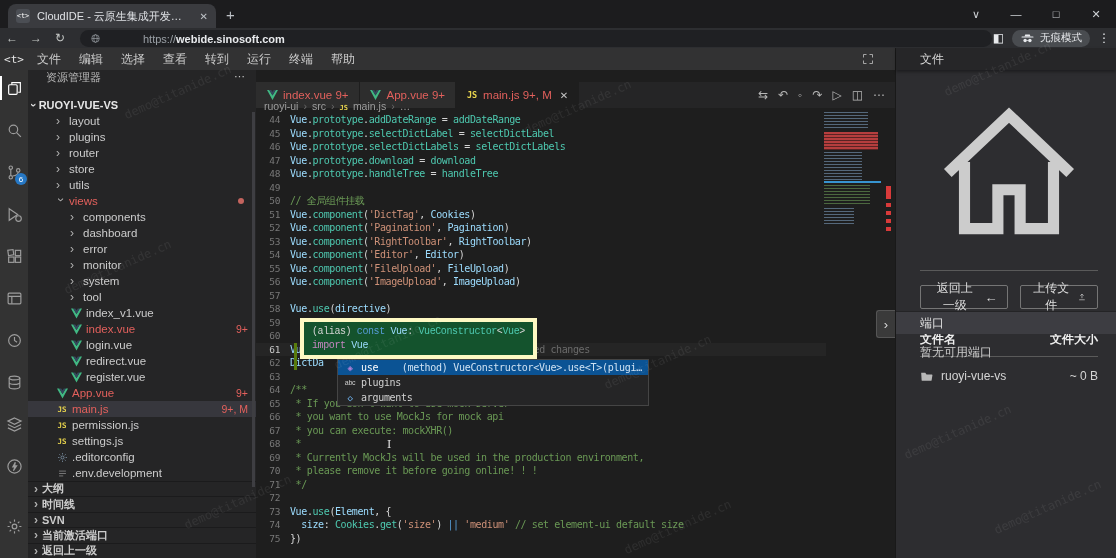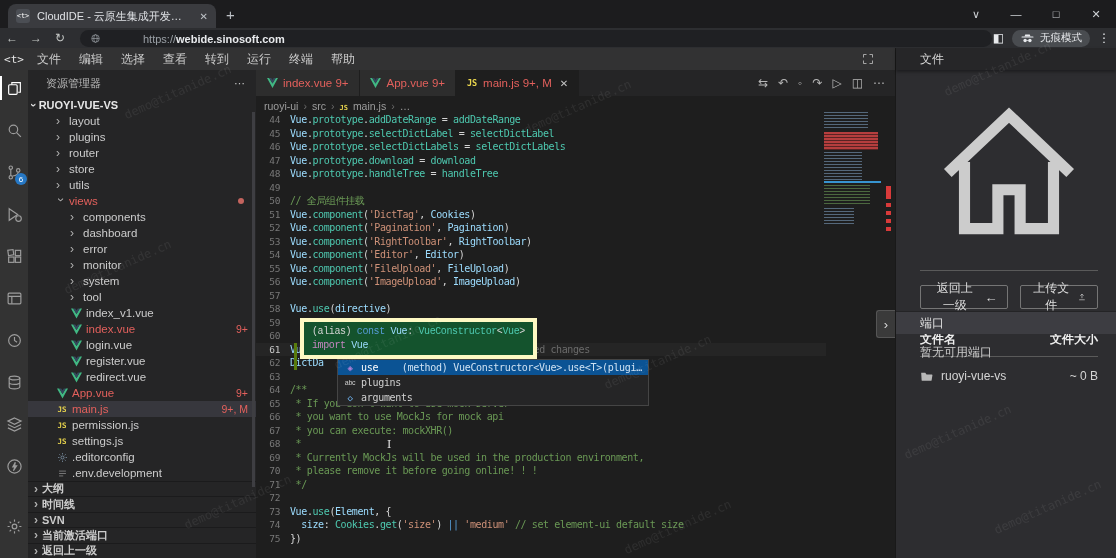--- a/index.html
+++ b/index.html
@@ -44,21 +44,21 @@
     justify-content:center; color:#9d9d9d; }
   .ab-item:first-child { margin-top:6px; }
   .ab-item.active { color:#ffffff; box-shadow:inset 2px 0 0 #ffffff; }
   .ab-item svg { width:17px; height:17px; stroke-width:1.1; }
   .ab-badge { position:absolute; right:1px; bottom:-1px; width:12px; height:12px; border-radius:50%;
     background:#2678c5; color:#fff; font-size:8px; display:flex; align-items:center; justify-content:center; }
   .ab-settings { position:absolute; left:0; bottom:2px; }
 
   
   #sidebar { position:absolute; left:28px; top:70px; width:228px; height:488px; background:#252526; color:#cccccc; overflow:hidden; }
-  .sb-header { height:26px; display:flex; align-items:center; padding:0 10px 0 18px; font-size:11px; color:#b8b8b8;gap:12px; }
+  .sb-header { height:26px; display:flex; align-items:flex-start; padding:0 10px 0 18px; font-size:11px; color:#b8b8b8;gap:12px; }
   .sb-header .more { margin-left:auto; color:#c5c5c5; letter-spacing:1px; }
   .tree-root { height:17px; display:flex; align-items:center; gap:3px; padding-left:4px; font-size:11px;
     font-weight:bold; color:#e7e7e7; }
   .trow { height:16px; display:flex; align-items:center; gap:4px; font-size:11.5px; padding-right:8px; white-space:nowrap; }
   .trow.lvl1 { padding-left:28px; } .trow.lvl2 { padding-left:42px; }
   .trow.sel { background:#37373d; }
   .trow .chev { color:#b0b0b0; font-size:12px; width:9px; display:inline-block; transform-origin:45% 55%; }
   .trow .chev.open { transform:rotate(90deg); }
   .trow.red > .lbl { color:#e2605c;text-align:right; }
   .badge-txt { margin-left:auto; color:#e2605c; font-size:10.5px; }
@@ -67,21 +67,21 @@
   .fileicon { width:12px; display:flex; justify-content:center; flex:0 0 auto; }
   .fileicon svg { width:11px; height:11px; }
   .sb-sections { position:absolute; left:0; bottom:0; width:228px; }
   .sb-sec { height:15.5px; border-top:1px solid #1b1b1c; display:flex; align-items:center; gap:4px;
     padding-left:6px; font-size:11px; font-weight:bold; color:#cccccc; background:#252526; }
   .sb-sec .chev { color:#b0b0b0; font-size:12px; }
   .sb-scroll { position:absolute; right:1px; top:42px; width:3px; height:375px; background:#3e3e42; }
 
   
   #editor { position:absolute; left:256px; top:70px; width:639px; height:488px; background:#1e1e1e; }
-  #tabbar { position:absolute; left:0; top:0; width:639px; height:26px; background:#252526; display:flex; }
+  #tabbar { position:absolute; left:0; top:12px; width:639px; height:26px; background:#252526; display:flex; }
   .etab { height:26px; display:flex; align-items:center; gap:5px; padding:0 10px; font-size:11.5px;
     background:#2d2d2d; border-right:1px solid #1e1e1e; color:#e2605c; }
   .etab.active { background:#1e1e1e; }
   .etab .close { color:#c5c5c5; font-size:10px; margin-left:3px; }
   .etab svg { width:11px; height:10px; }
   .tb-actions { margin-left:auto; display:flex; align-items:center; gap:10px; padding-right:10px; color:#b6b6b6; font-size:12px; }
   #breadcrumb { position:absolute; left:0; top:26px; width:639px; height:16px; display:flex; align-items:flex-end;
     gap:5px; padding-left:8px; font-size:10.5px; color:#9d9d9d; }
   #breadcrumb .sep { color:#6a6a6a; }
   #breadcrumb .jsbadge { font-size:7px; }
@@ -380,30 +380,30 @@
         </span>
         <span class="lbl">login.vue</span>
       </div>
       <div class="trow lvl2">
         <span class="fileicon">
           <svg viewBox="0 0 24 22">
             <path fill="#41b883" d="M0 0h4.8L12 12 19.2 0H24L12 22z"></path>
             <path fill="#34495e" d="M4.8 0h4.4L12 4.6 14.8 0h4.4L12 12z"></path>
           </svg>
         </span>
-        <span class="lbl">register.vue</span>
+        <span class="lbl">redirect.vue</span>
       </div>
       <div class="trow lvl2">
         <span class="fileicon">
           <svg viewBox="0 0 24 22">
             <path fill="#41b883" d="M0 0h4.8L12 12 19.2 0H24L12 22z"></path>
             <path fill="#34495e" d="M4.8 0h4.4L12 4.6 14.8 0h4.4L12 12z"></path>
           </svg>
         </span>
-        <span class="lbl">redirect.vue</span>
+        <span class="lbl">register.vue</span>
       </div>
       <div class="trow lvl1 red">
         <span class="fileicon">
           <svg viewBox="0 0 24 22">
             <path fill="#41b883" d="M0 0h4.8L12 12 19.2 0H24L12 22z"></path>
             <path fill="#34495e" d="M4.8 0h4.4L12 4.6 14.8 0h4.4L12 12z"></path>
           </svg>
         </span>
         <span class="lbl">App.vue</span>
         <span class="badge-txt">9+</span>

